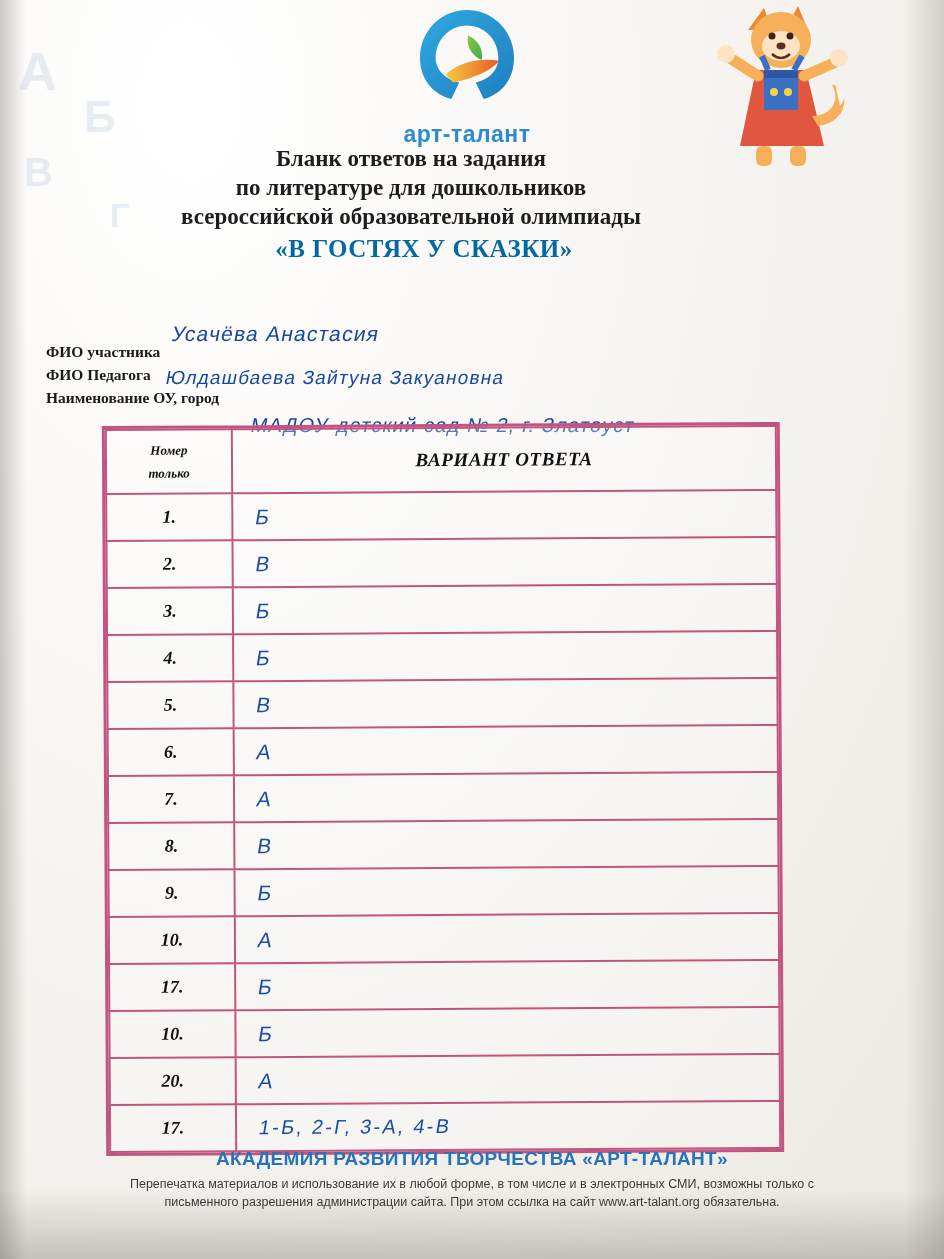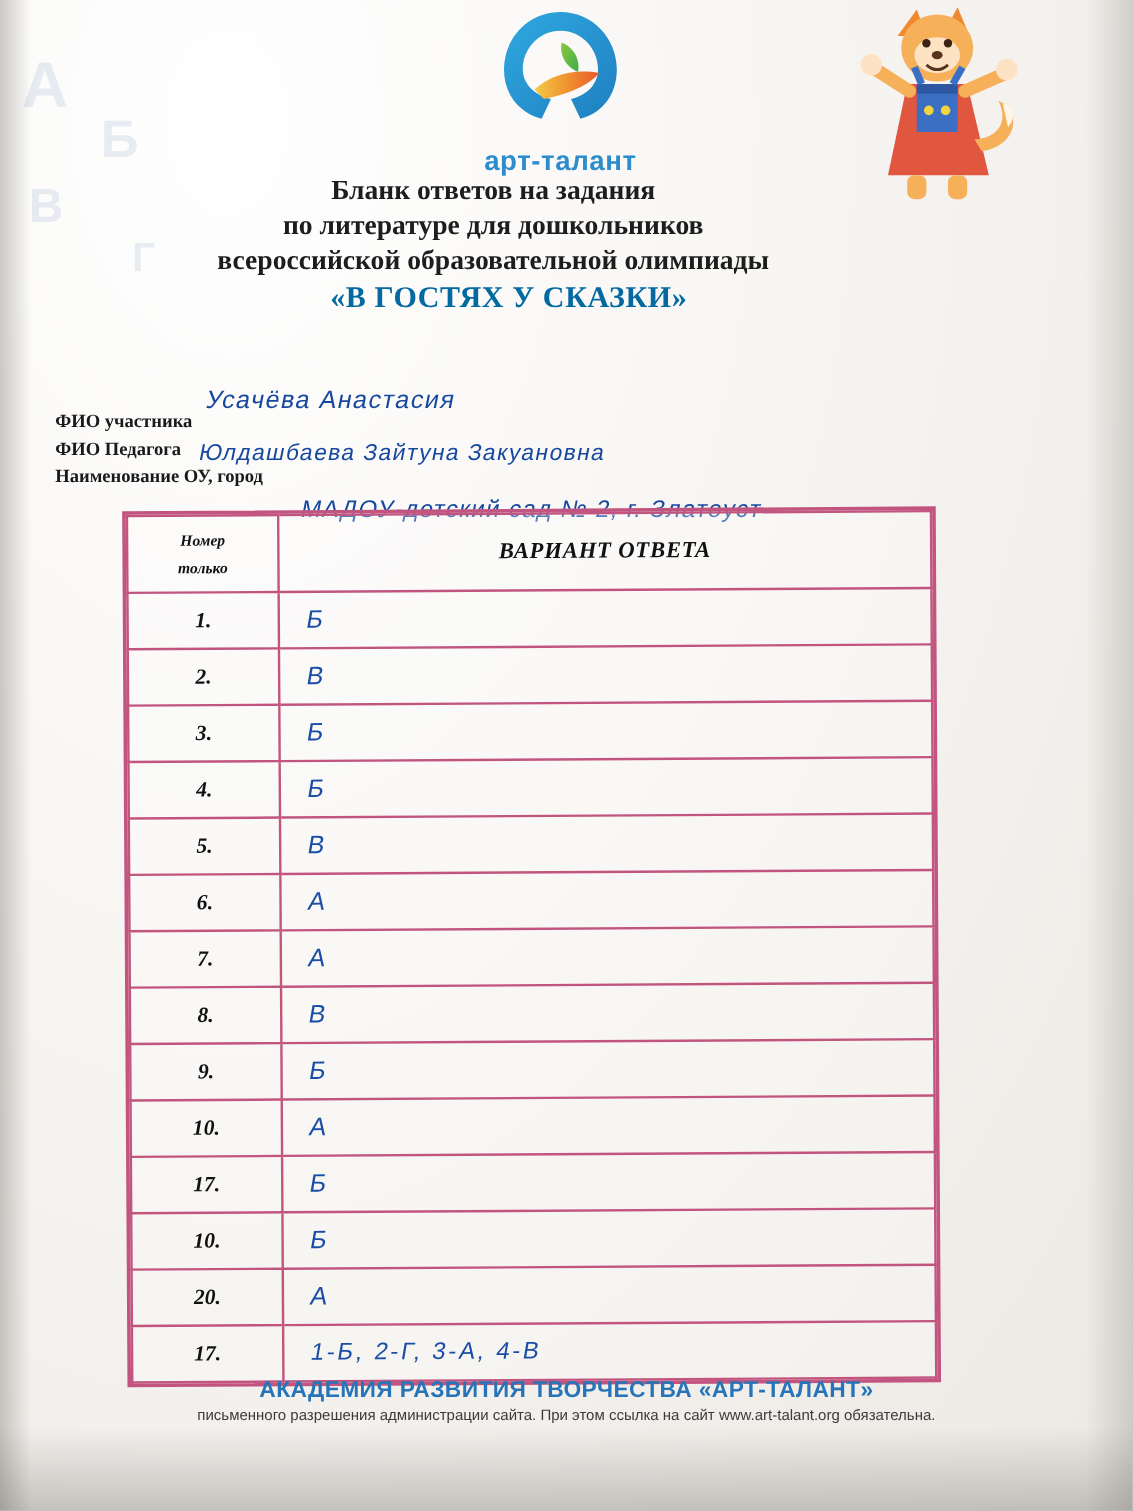--- a/index.html
+++ b/index.html
@@ -393,19 +393,20 @@
         <tr>
           <td class="cell-num">17.</td>
           <td class="cell-ans"><span class="ans-hand wide">1-Б, 2-Г, 3-А, 4-В</span></td>
         </tr>
       </tbody>
     </table>
   </div>
 
   <div id="footer">
     <div id="footer-title">АКАДЕМИЯ РАЗВИТИЯ ТВОРЧЕСТВА «АРТ-ТАЛАНТ»</div>
+    <div class="footer-line">Перепечатка материалов и использование их в любой форме, в том числе и в электронных СМИ, возможны только с</div>
     <div class="footer-line second">письменного разрешения администрации сайта. При этом ссылка на сайт www.art-talant.org обязательна.</div>
   </div>
 
   <div id="edge-shadow-left"></div>
   <div id="edge-shadow-right"></div>
   <div id="edge-shadow-bottom"></div>
 </div>
 
 </body></html>

